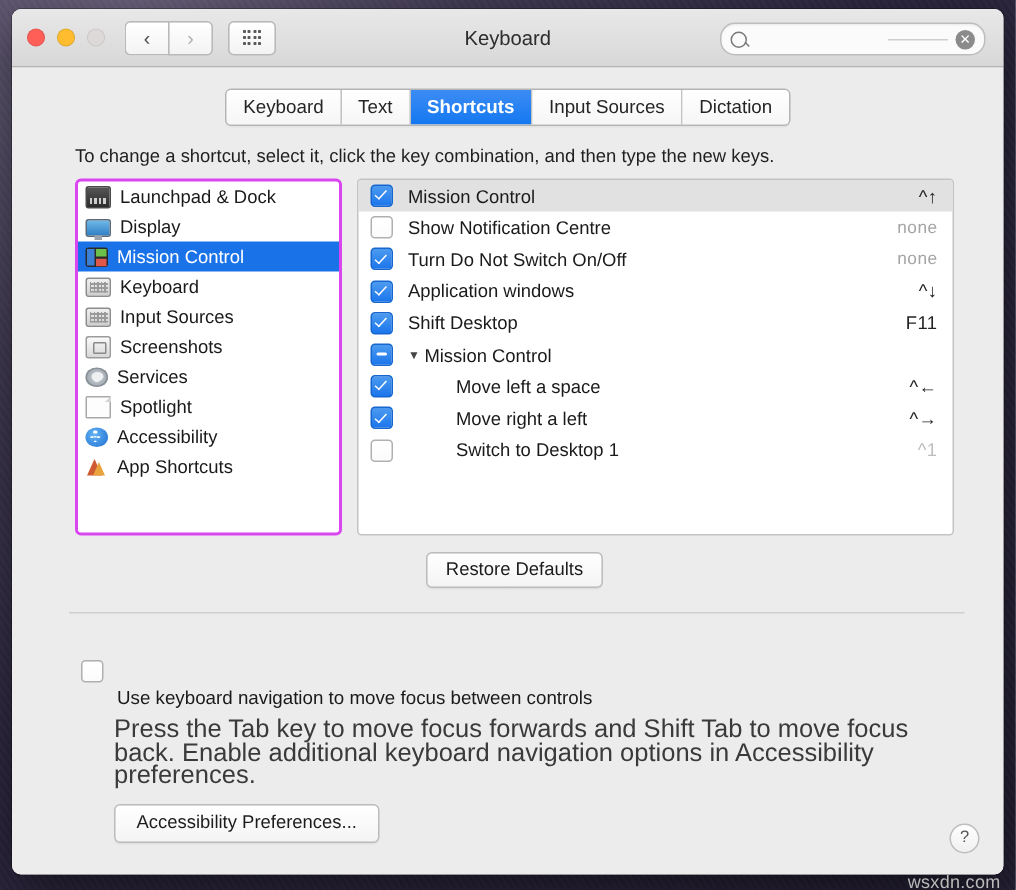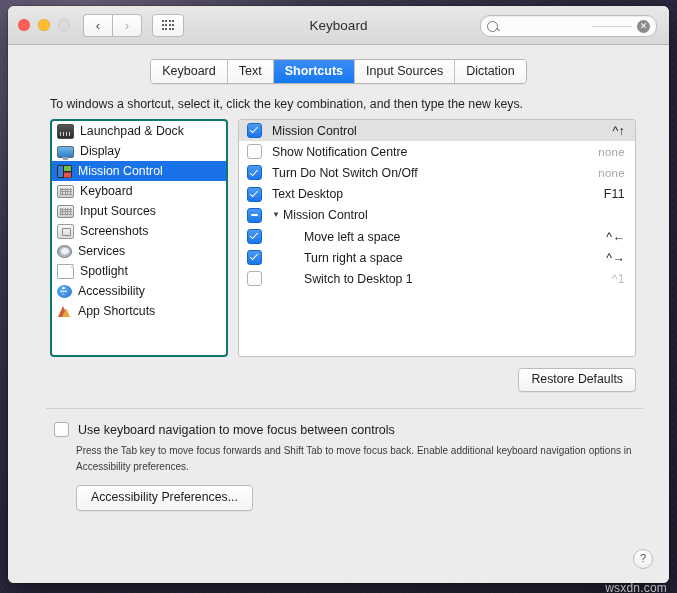--- a/index.html
+++ b/index.html
@@ -220,21 +220,21 @@
   .panels {
     display: flex;
     margin: 0 0 0 42px;
     width: 586px;
     height: 238px;
   }
   .sidebar {
     width: 174px;
     flex: 0 0 174px;
     background: #fff;
-    border: 2px solid #0f766e;
+    border: 2px solid #d946ef;
     border-radius: 4px;
     overflow: hidden;
     position: relative;
   }
   .side-item {
     display: flex;
     align-items: center;
     height: 20px;
     padding: 0 5px;
     gap: 6px;
@@ -442,21 +442,21 @@
     text-align: right;
     white-space: nowrap;
     letter-spacing: 0.3px;
   }
   .skey.none { color: #a4a4a4; font-size: 11.5px; }
   .skey.dim  { color: #bdbdbd; }
 
   
   .restore-row {
     display: flex;
-    justify-content: flex-end;
+    justify-content: center;
     width: 586px;
     margin: 11px 0 0 42px;
   }
   .btn {
     background: linear-gradient(#ffffff, #f4f4f4);
     border: 1px solid #bcbcbc;
     border-radius: 4px;
     font-size: 12.3px;
     color: #1c1c1c;
     padding: 3px 12px 4px;
@@ -472,24 +472,24 @@
     background: #d0d0d0;
   }
 
   .navopt {
     display: flex;
     align-items: center;
     margin: 13px 0 0 46px;
     gap: 9px;
   }
   .navopt .cbox { margin-right: 0; }
-  .navopt-label { font-size: 12.5px; color: #1a1a1a; }
+  .navopt-label { font-size: 12.5px; color: #1a1a1a; margin-top: 36px; }
 
   .helptext {
-    font-size: 10px;
+    font-size: 17px;
     color: #3a3a3a;
     line-height: 15.5px;
     margin: 6px 0 0 68px;
     width: 558px;
   }
 
   .access-row { margin: 11px 0 0 68px; }
   .access-btn { padding: 4px 14px 5px; font-size: 12.3px; }
 
   .helpbtn {
@@ -567,21 +567,21 @@
     <div class="tabbar">
       <div class="tabs">
         <div class="tab">Keyboard</div>
         <div class="tab">Text</div>
         <div class="tab active">Shortcuts</div>
         <div class="tab">Input Sources</div>
         <div class="tab">Dictation</div>
       </div>
     </div>
 
-    <div class="instruction">To windows a shortcut, select it, click the key combination, and then type the new keys.</div>
+    <div class="instruction">To change a shortcut, select it, click the key combination, and then type the new keys.</div>
 
     <div class="panels">
 
       <div class="sidebar">
         <div class="side-item">
           <span class="sicon ic-launchpad"></span>
           <span>Launchpad &amp; Dock</span>
         </div>
         <div class="side-item">
           <span class="sicon ic-display"></span>
@@ -635,43 +635,48 @@
           <span class="slabel">Show Notification Centre</span>
           <span class="skey none">none</span>
         </div>
 
         <div class="srow">
           <span class="cbox checked"></span>
           <span class="slabel">Turn Do Not Switch On/Off</span>
           <span class="skey none">none</span>
         </div>
 
-
         <div class="srow">
           <span class="cbox checked"></span>
-          <span class="slabel">Text Desktop</span>
+          <span class="slabel">Application windows</span>
+          <span class="skey">^↓</span>
+        </div>
+
+        <div class="srow">
+          <span class="cbox checked"></span>
+          <span class="slabel">Shift Desktop</span>
           <span class="skey">F11</span>
         </div>
 
         <div class="srow">
           <span class="cbox mixed"></span>
           <span class="disclosure">▼</span>
           <span class="slabel group">Mission Control</span>
           <span class="skey"></span>
         </div>
 
         <div class="srow">
           <span class="cbox checked"></span>
           <span class="slabel indent">Move left a space</span>
           <span class="skey">^←</span>
         </div>
 
         <div class="srow">
           <span class="cbox checked"></span>
-          <span class="slabel indent">Turn right a space</span>
+          <span class="slabel indent">Move right a left</span>
           <span class="skey">^→</span>
         </div>
 
         <div class="srow">
           <span class="cbox"></span>
           <span class="slabel indent">Switch to Desktop 1</span>
           <span class="skey dim">^1</span>
         </div>
 
       </div>

